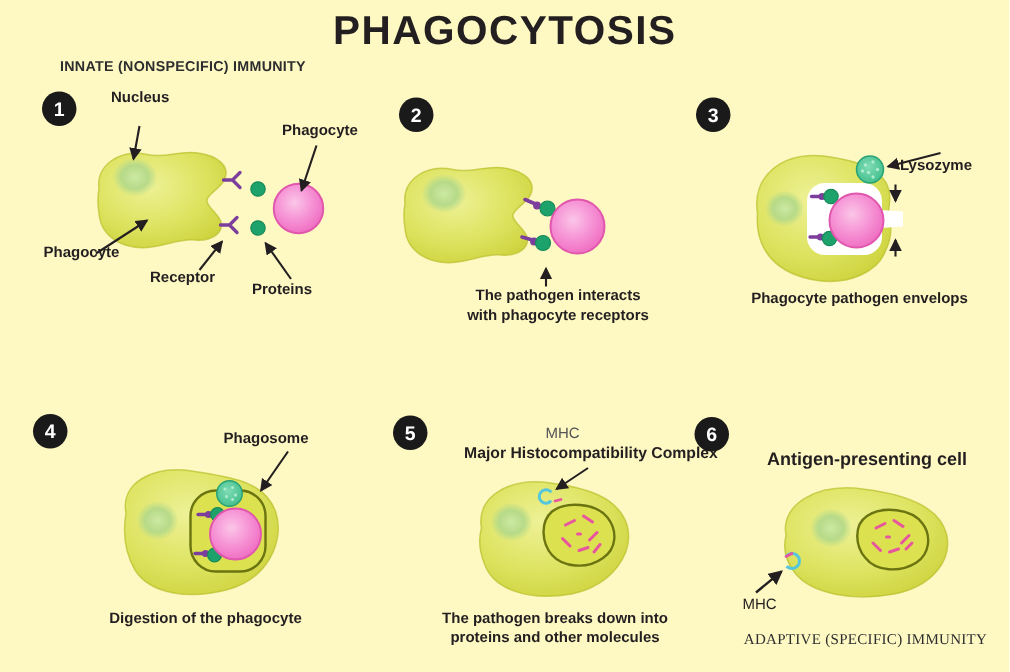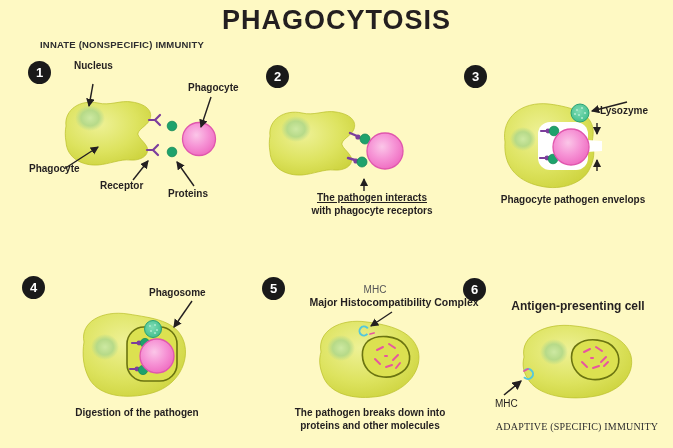--- a/index.html
+++ b/index.html
@@ -207,28 +207,28 @@
   <div class="badge" style="left:22px;top:276px;">4</div>
   <div class="badge" style="left:262px;top:277px;">5</div>
   <div class="badge" style="left:463px;top:278px;">6</div>
 
   <div class="label" style="left:74px;top:60px;">Nucleus</div>
   <div class="label" style="left:188px;top:82px;">Phagocyte</div>
   <div class="label" style="left:29px;top:163px;">Phagocyte</div>
   <div class="label" style="left:100px;top:180px;">Receptor</div>
   <div class="label" style="left:168px;top:188px;">Proteins</div>
 
-  <div class="label center" style="left:372px;top:192px;text-decoration:underline;">The pathogen interacts</div>
+  <div class="label center" style="left:372px;top:192px;">The pathogen interacts</div>
   <div class="label center" style="left:372px;top:205px;">with phagocyte receptors</div>
 
   <div class="label" style="left:600px;top:105px;">Lysozyme</div>
   <div class="label center" style="left:573px;top:194px;">Phagocyte pathogen envelops</div>
 
   <div class="label" style="left:149px;top:287px;">Phagosome</div>
-  <div class="label center" style="left:137px;top:407px;">Digestion of the pathogen</div>
+  <div class="label center" style="left:137px;top:407px;">Digestion of the phagocyte</div>
 
   <div class="label gray center" style="left:375px;top:284px;">MHC</div>
   <div class="label center" style="left:366px;top:297px;font-size:10.5px;margin-left:28px;">Major Histocompatibility Complex</div>
   <div class="label center" style="left:370px;top:407px;">The pathogen breaks down into</div>
   <div class="label center" style="left:370px;top:420px;">proteins and other molecules</div>
 
   <div class="label center" style="left:578px;top:300px;font-size:12px;">Antigen-presenting cell</div>
   <div class="label reg small" style="left:495px;top:398px;">MHC</div>
   <div class="immunity reg" style="left:577px;top:421px;transform:translateX(-50%);">ADAPTIVE (SPECIFIC) IMMUNITY</div>
 

